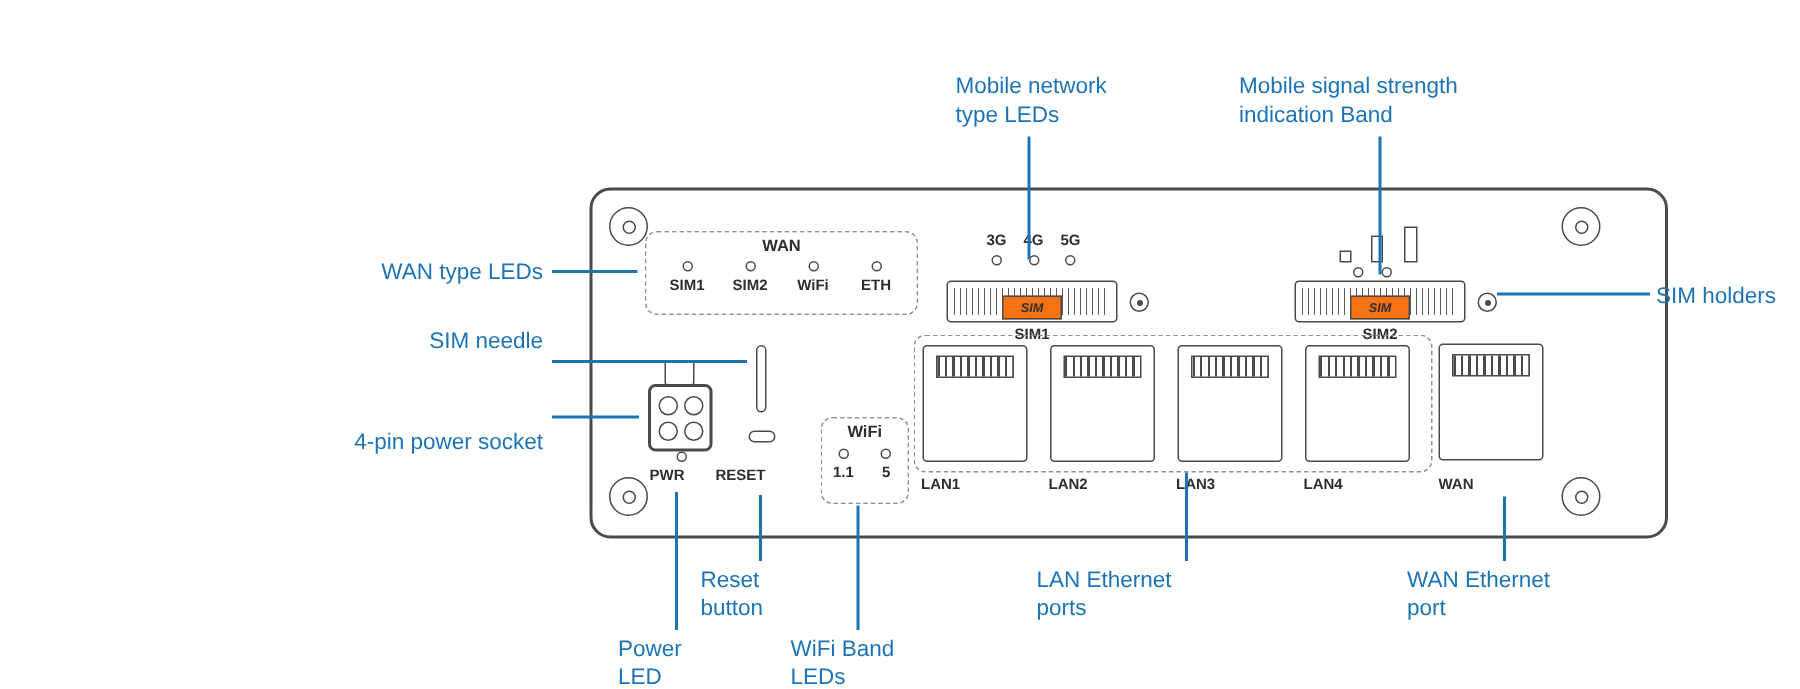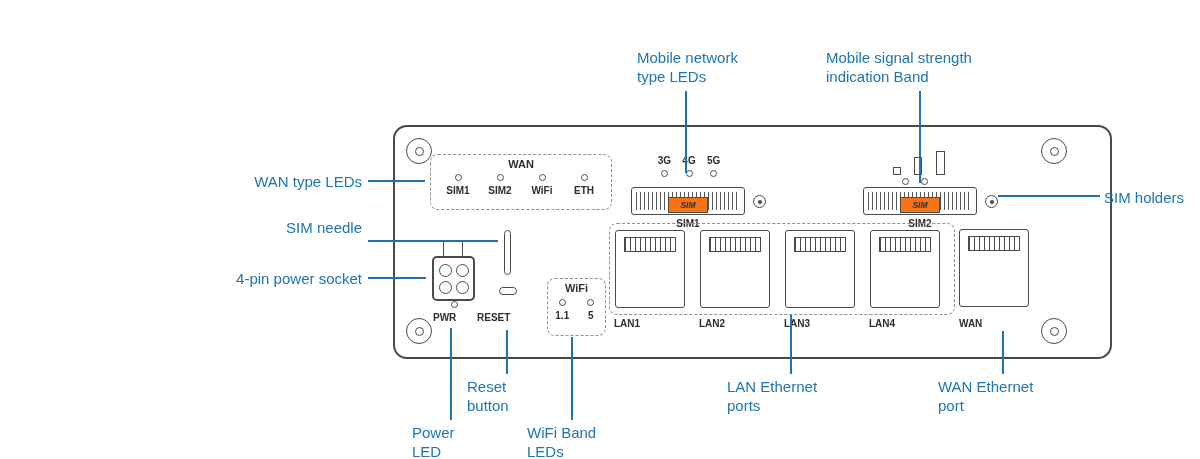--- a/index.html
+++ b/index.html
@@ -223,36 +223,36 @@
   <div class="callout tac" style="left:826px;top:48px;width:190px">Mobile signal strength
 indication Band</div>
   <div class="lead-v" style="left:919px;top:91px;height:92px"></div>
 
   <div class="callout" style="left:1104px;top:188px;width:92px">SIM holders</div>
   <div class="lead-h" style="left:998px;top:195px;width:102px"></div>
 
   <div class="callout tar" style="left:238px;top:218px;width:124px">SIM needle</div>
   <div class="lead-h" style="left:368px;top:240px;width:130px"></div>
 
-  <div class="callout tar" style="left:206px;top:269px;width:156px">4-pin power socket</div>
+  <div class="callout tar" style="left:206px;top:285px;width:156px">4-pin power socket</div>
   <div class="lead-h" style="left:368px;top:277px;width:58px"></div>
 
   <div class="callout tac" style="left:467px;top:377px;width:80px">Reset
 button</div>
   <div class="lead-v" style="left:506px;top:330px;height:44px"></div>
 
   <div class="callout tac" style="left:412px;top:423px;width:76px">Power
 LED</div>
   <div class="lead-v" style="left:450px;top:328px;height:92px"></div>
 
   <div class="callout tac" style="left:527px;top:423px;width:90px">WiFi Band
 LEDs</div>
   <div class="lead-v" style="left:571px;top:337px;height:83px"></div>
 
-  <div class="callout tac" style="left:727px;top:377px;width:127px">LAN Ethernet
+  <div class="callout tac" style="left:691px;top:377px;width:127px">LAN Ethernet
 ports</div>
   <div class="lead-v" style="left:790px;top:315px;height:59px"></div>
 
   <div class="callout tac" style="left:938px;top:377px;width:130px">WAN Ethernet
 port</div>
   <div class="lead-v" style="left:1002px;top:331px;height:43px"></div>
 
 </div>
 
 </body></html>

